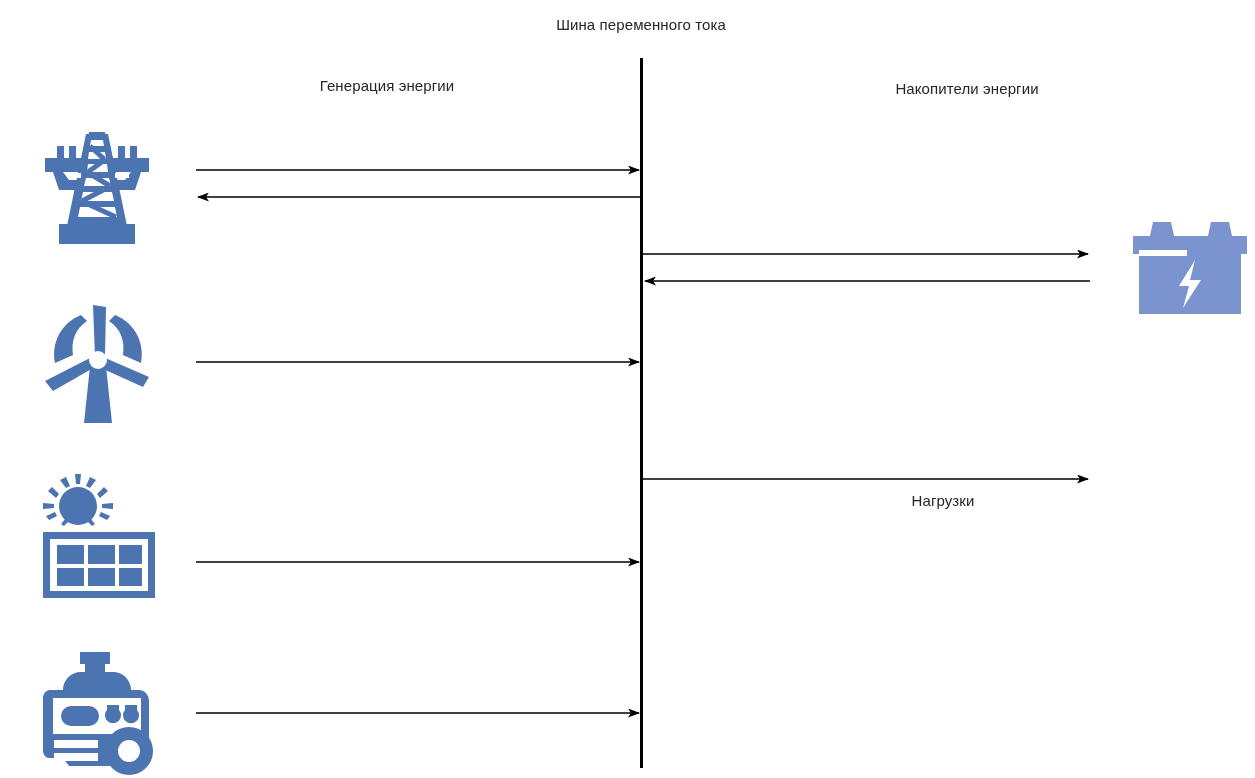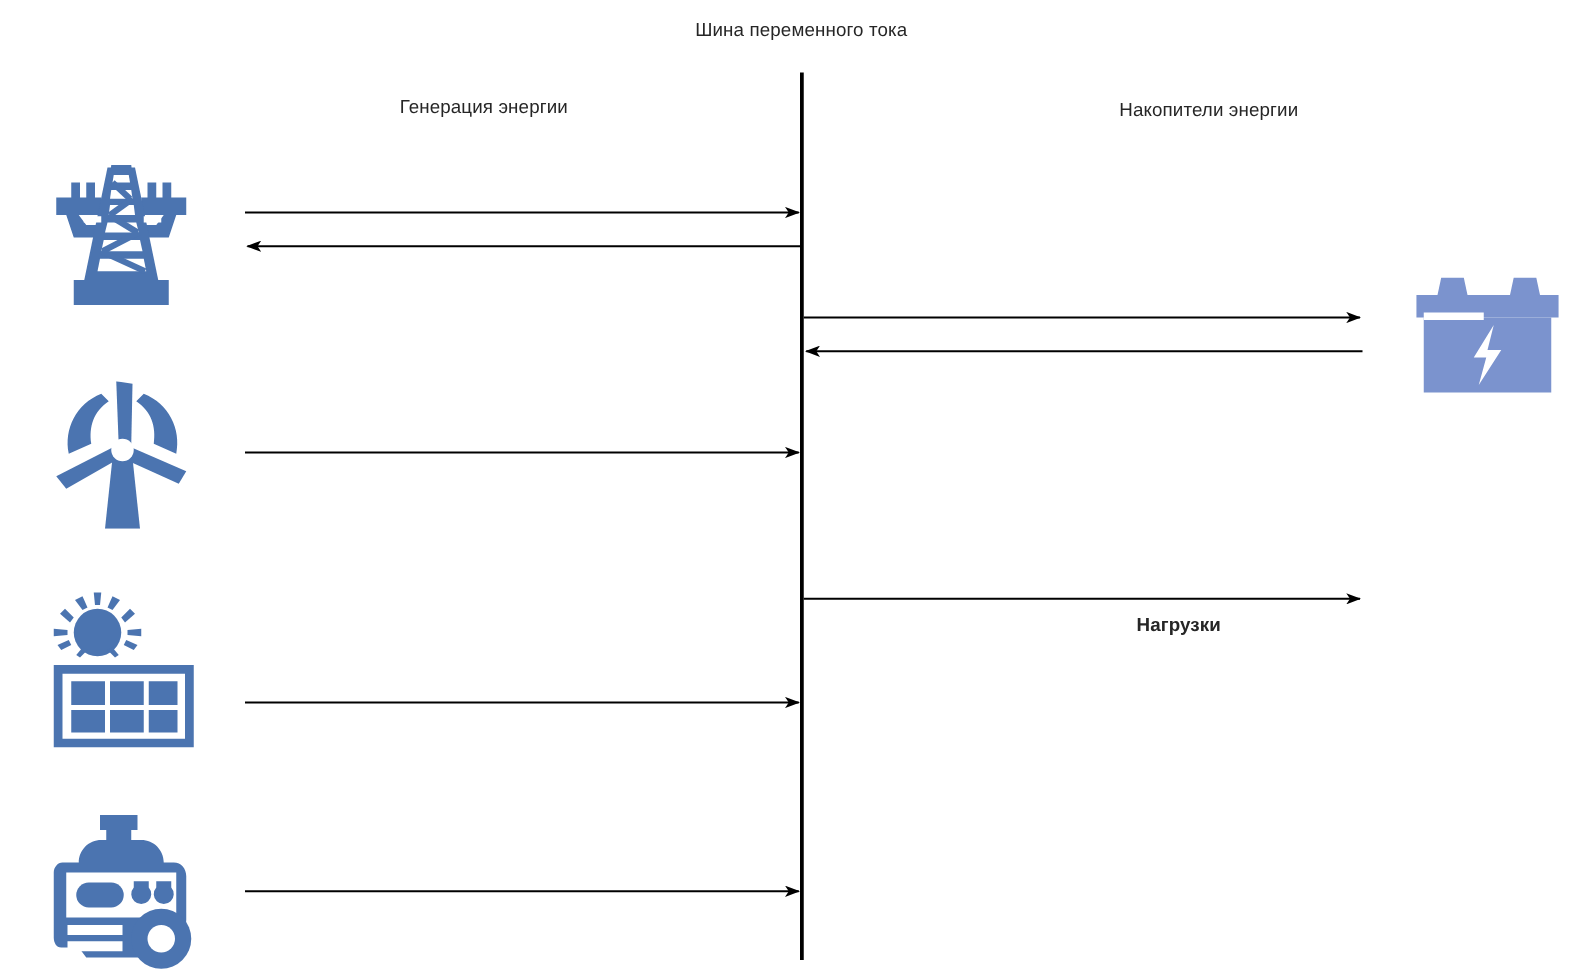--- a/index.html
+++ b/index.html
@@ -58,21 +58,21 @@
 
     <line x1="196" y1="713" x2="639" y2="713" stroke="#000000" stroke-width="1.6" marker-end="url(#arrR)"></line>
   </svg>
 
   <div class="lbl" style="left:641px;top:16px;">Шина переменного тока</div>
 
   <div class="lbl" style="left:343px;top:77px;margin-left:44px;">Генерация энергии</div>
 
   <div class="lbl" style="left:967px;top:80px;">Накопители энергии</div>
 
-  <div class="lbl" style="left:943px;top:492px;font-weight:bold;">Нагрузки</div>
+  <div class="lbl" style="left:943px;top:492px;">Нагрузки</div>
 
   <div class="icon" style="left:41px;top:128px;">
     <svg width="112" height="116" viewBox="0 0 112 116" xmlns="http://www.w3.org/2000/svg">
       <g fill="#4b74b0">
 
         <path d="M4 30 L40 30 L40 44 L22 44 L28 52 L84 52 L90 44 L72 44 L72 30 L108 30 L108 44 L100 44 L94 62 L18 62 L12 44 L4 44 Z"></path>
 
         <rect x="16" y="18" width="7" height="14"></rect>
         <rect x="28" y="18" width="7" height="14"></rect>
         <rect x="77" y="18" width="7" height="14"></rect>

